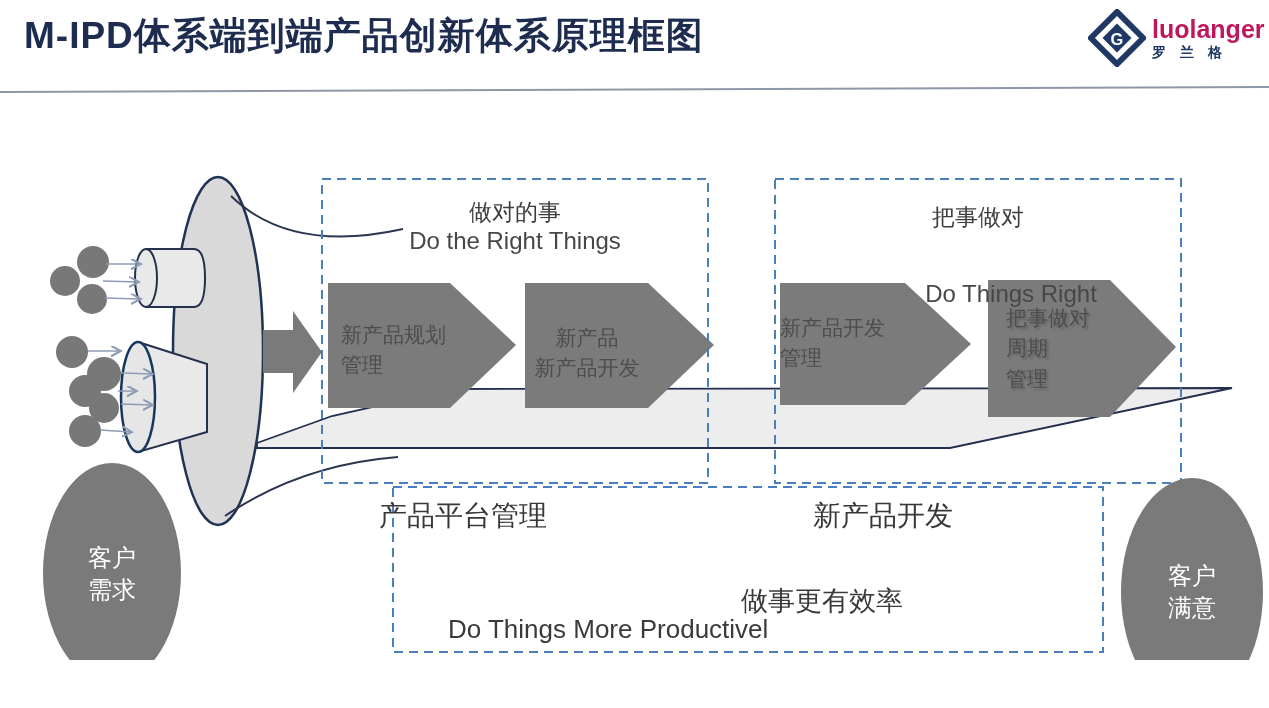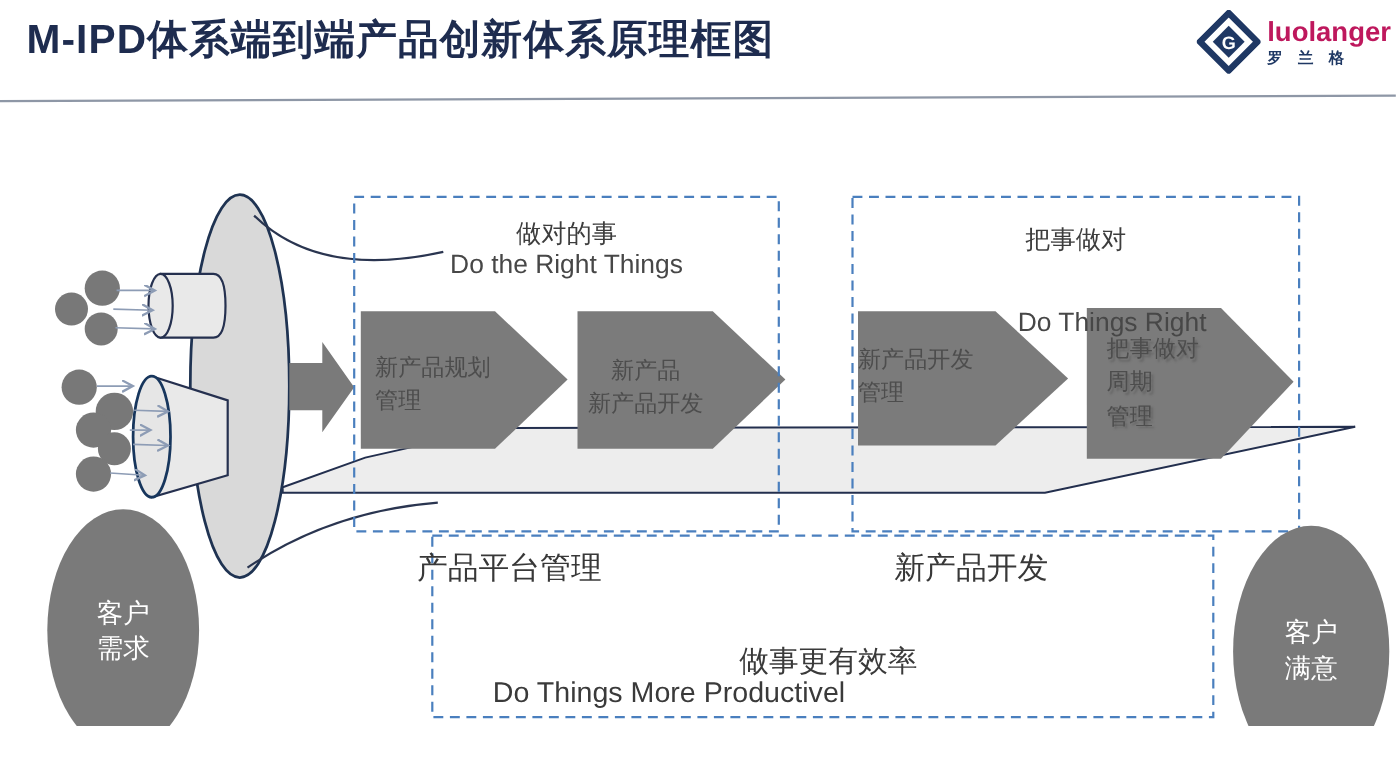--- a/index.html
+++ b/index.html
@@ -125,21 +125,21 @@
 新产品开发</div>
   <div class="txt arrow-label" style="left:780px;top:313px;width:128px;text-align:left;">新产品开发
 管理</div>
   <div class="txt arrow-label shadowed" style="left:1006px;top:303px;width:120px;">把事做对
 周期
 管理</div>
 
   <div class="txt big-label" style="left:379px;top:497px;width:300px;">产品平台管理</div>
   <div class="txt big-label" style="left:813px;top:497px;width:300px;">新产品开发</div>
 
-  <div class="txt bottom-cn" style="left:603px;top:583px;width:300px;">做事更有效率</div>
+  <div class="txt bottom-cn" style="left:603px;top:583px;width:300px;text-align:right;">做事更有效率</div>
   <div class="txt bottom-en" style="left:448px;top:614px;width:600px;">Do Things  More Productivel</div>
 
   <div class="txt ellipse-label" style="left:42px;top:542px;width:140px;">客户
 需求</div>
   <div class="txt ellipse-label" style="left:1122px;top:560px;width:140px;">客户
 满意</div>
 
 </div>
 
 </body></html>

